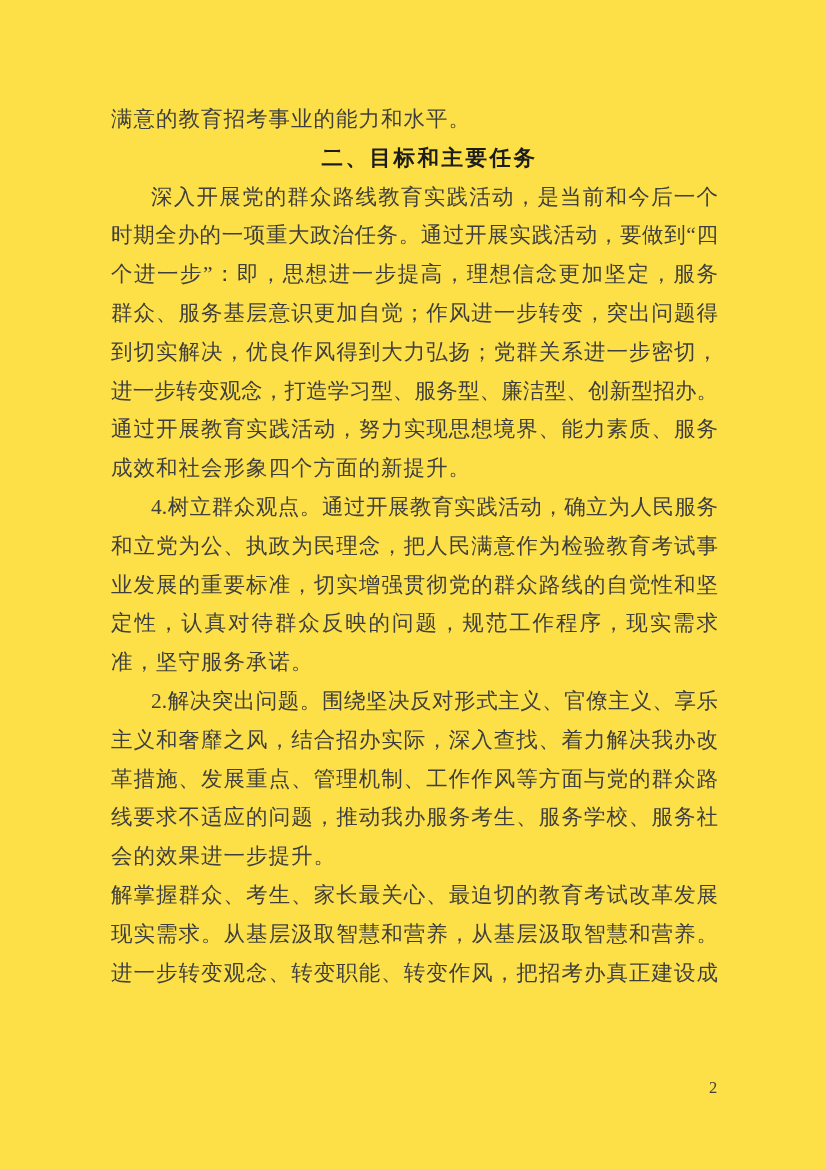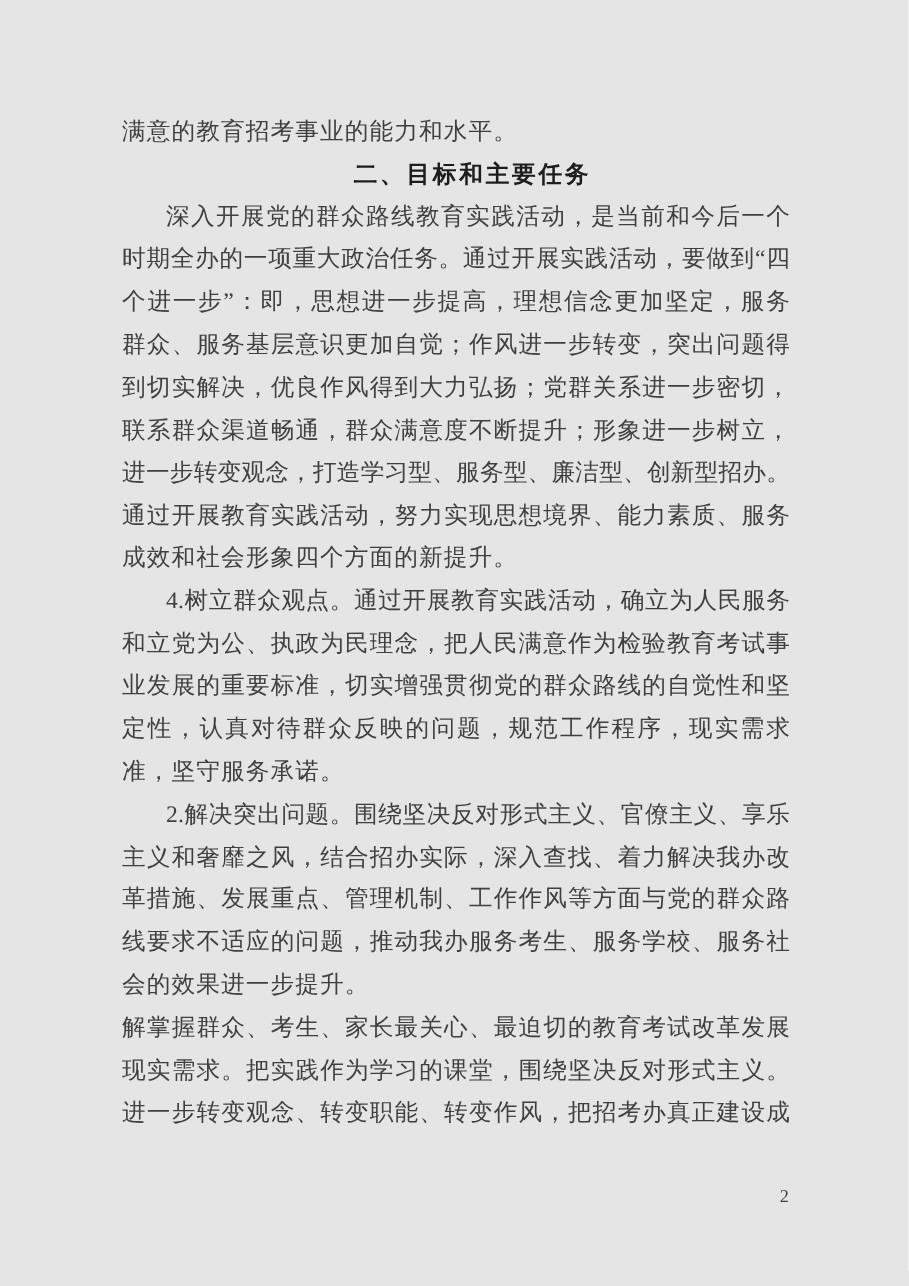--- a/index.html
+++ b/index.html
@@ -8,21 +8,21 @@
     width: 826px;
     height: 1169px;
     position: relative;
     font-family: "Liberation Serif", "DejaVu Serif", serif;
   }
   .page {
     position: absolute;
     left: 0; top: 0;
     width: 826px;
     height: 1169px;
-    background: #e5e5e5;
+    background: #fde047;
     overflow: hidden;
     text-decoration: underline;
   }
   .text-block {
     position: absolute;
     left: 111px;
     top: 100px;
     width: 607px;
   }
   .line {
@@ -75,32 +75,31 @@
 
 <div class="page">
   <div class="text-block" id="text-block">
       <div class="line kind-end">满意的教育招考事业的能力和水平。</div>
       <div class="line kind-heading">二、目标和主要任务</div>
       <div class="line kind-first">深入开展党的群众路线教育实践活动，是当前和今后一个</div>
       <div class="line kind-full">时期全办的一项重大政治任务。通过开展实践活动，要做到“四</div>
       <div class="line kind-full">个进一步”：即，思想进一步提高，理想信念更加坚定，服务</div>
       <div class="line kind-full">群众、服务基层意识更加自觉；作风进一步转变，突出问题得</div>
       <div class="line kind-full">到切实解决，优良作风得到大力弘扬；党群关系进一步密切，</div>
-      <div class="line kind-full">联系群众渠道畅通，群众满意度不断提升；形象进一步树立，</div>
       <div class="line kind-full">进一步转变观念，打造学习型、服务型、廉洁型、创新型招办。</div>
       <div class="line kind-full">通过开展教育实践活动，努力实现思想境界、能力素质、服务</div>
       <div class="line kind-end">成效和社会形象四个方面的新提升。</div>
       <div class="line kind-first">4.树立群众观点。通过开展教育实践活动，确立为人民服务</div>
       <div class="line kind-full">和立党为公、执政为民理念，把人民满意作为检验教育考试事</div>
       <div class="line kind-full">业发展的重要标准，切实增强贯彻党的群众路线的自觉性和坚</div>
       <div class="line kind-full">定性，认真对待群众反映的问题，规范工作程序，现实需求</div>
       <div class="line kind-end">准，坚守服务承诺。</div>
       <div class="line kind-first">2.解决突出问题。围绕坚决反对形式主义、官僚主义、享乐</div>
       <div class="line kind-full">主义和奢靡之风，结合招办实际，深入查找、着力解决我办改</div>
       <div class="line kind-full">革措施、发展重点、管理机制、工作作风等方面与党的群众路</div>
       <div class="line kind-full">线要求不适应的问题，推动我办服务考生、服务学校、服务社</div>
       <div class="line kind-end">会的效果进一步提升。</div>
       <div class="line kind-full">解掌握群众、考生、家长最关心、最迫切的教育考试改革发展</div>
-      <div class="line kind-full">现实需求。把实践作为学习的课堂，围绕坚决反对形式主义。</div>
+      <div class="line kind-full">现实需求。从基层汲取智慧和营养，从基层汲取智慧和营养。</div>
       <div class="line kind-full">进一步转变观念、转变职能、转变作风，把招考办真正建设成</div>
     </div>
   <div class="page-number">2</div>
 </div>
 
 </body></html>

